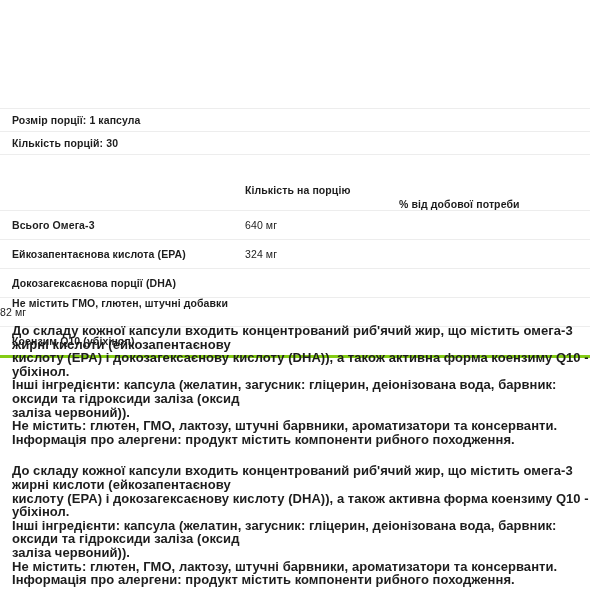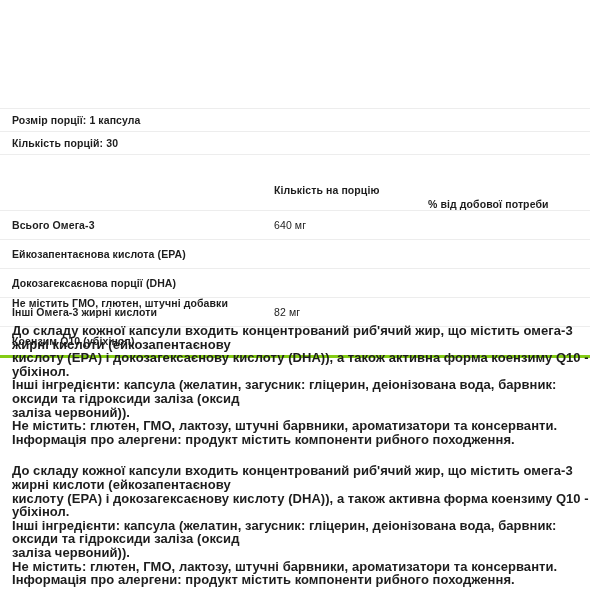--- a/index.html
+++ b/index.html
@@ -43,21 +43,21 @@
   }
   .facts-row.spacer {
     min-height: 16px;
     border-top: 1px solid #ededed;
   }
   .facts-row.headings {
     border-top: none;
     justify-content: flex-end;
   }
   .cell-name {
-    width: 274px;
+    width: 245px;
     padding-left: 12px;
     box-sizing: border-box;
     font-size: 10.5px;
     font-weight: bold;
     color: #1d1d1d;
     letter-spacing: 0.1px;
   }
   .cell-amount {
     width: 154px;
     box-sizing: border-box;
@@ -137,30 +137,30 @@
     </div>
 
     <div class="facts-row">
       <div class="cell-name">Всього Омега-3</div>
       <div class="cell-amount">640 мг</div>
       <div class="cell-dv"></div>
     </div>
 
     <div class="facts-row">
       <div class="cell-name">Ейкозапентаєнова кислота (EPA)</div>
+      <div class="cell-amount">324 мг</div>
       <div class="cell-dv"></div>
     </div>
 
     <div class="facts-row">
       <div class="cell-name">Докозагексаєнова порції (DHA)</div>
       <div class="cell-dv"></div>
     </div>
 
     <div class="facts-row">
-      <div class="cell-name">Інші Омега-3 жирні кислоти</div>
       <div class="cell-amount">82 мг</div>
       <div class="cell-dv"></div>
     </div>
 
     <div class="facts-row last">
       <div class="cell-name">Коензим Q10 (убіхінол)</div>
       <div class="cell-dv"></div>
     </div>
 
   </div>

